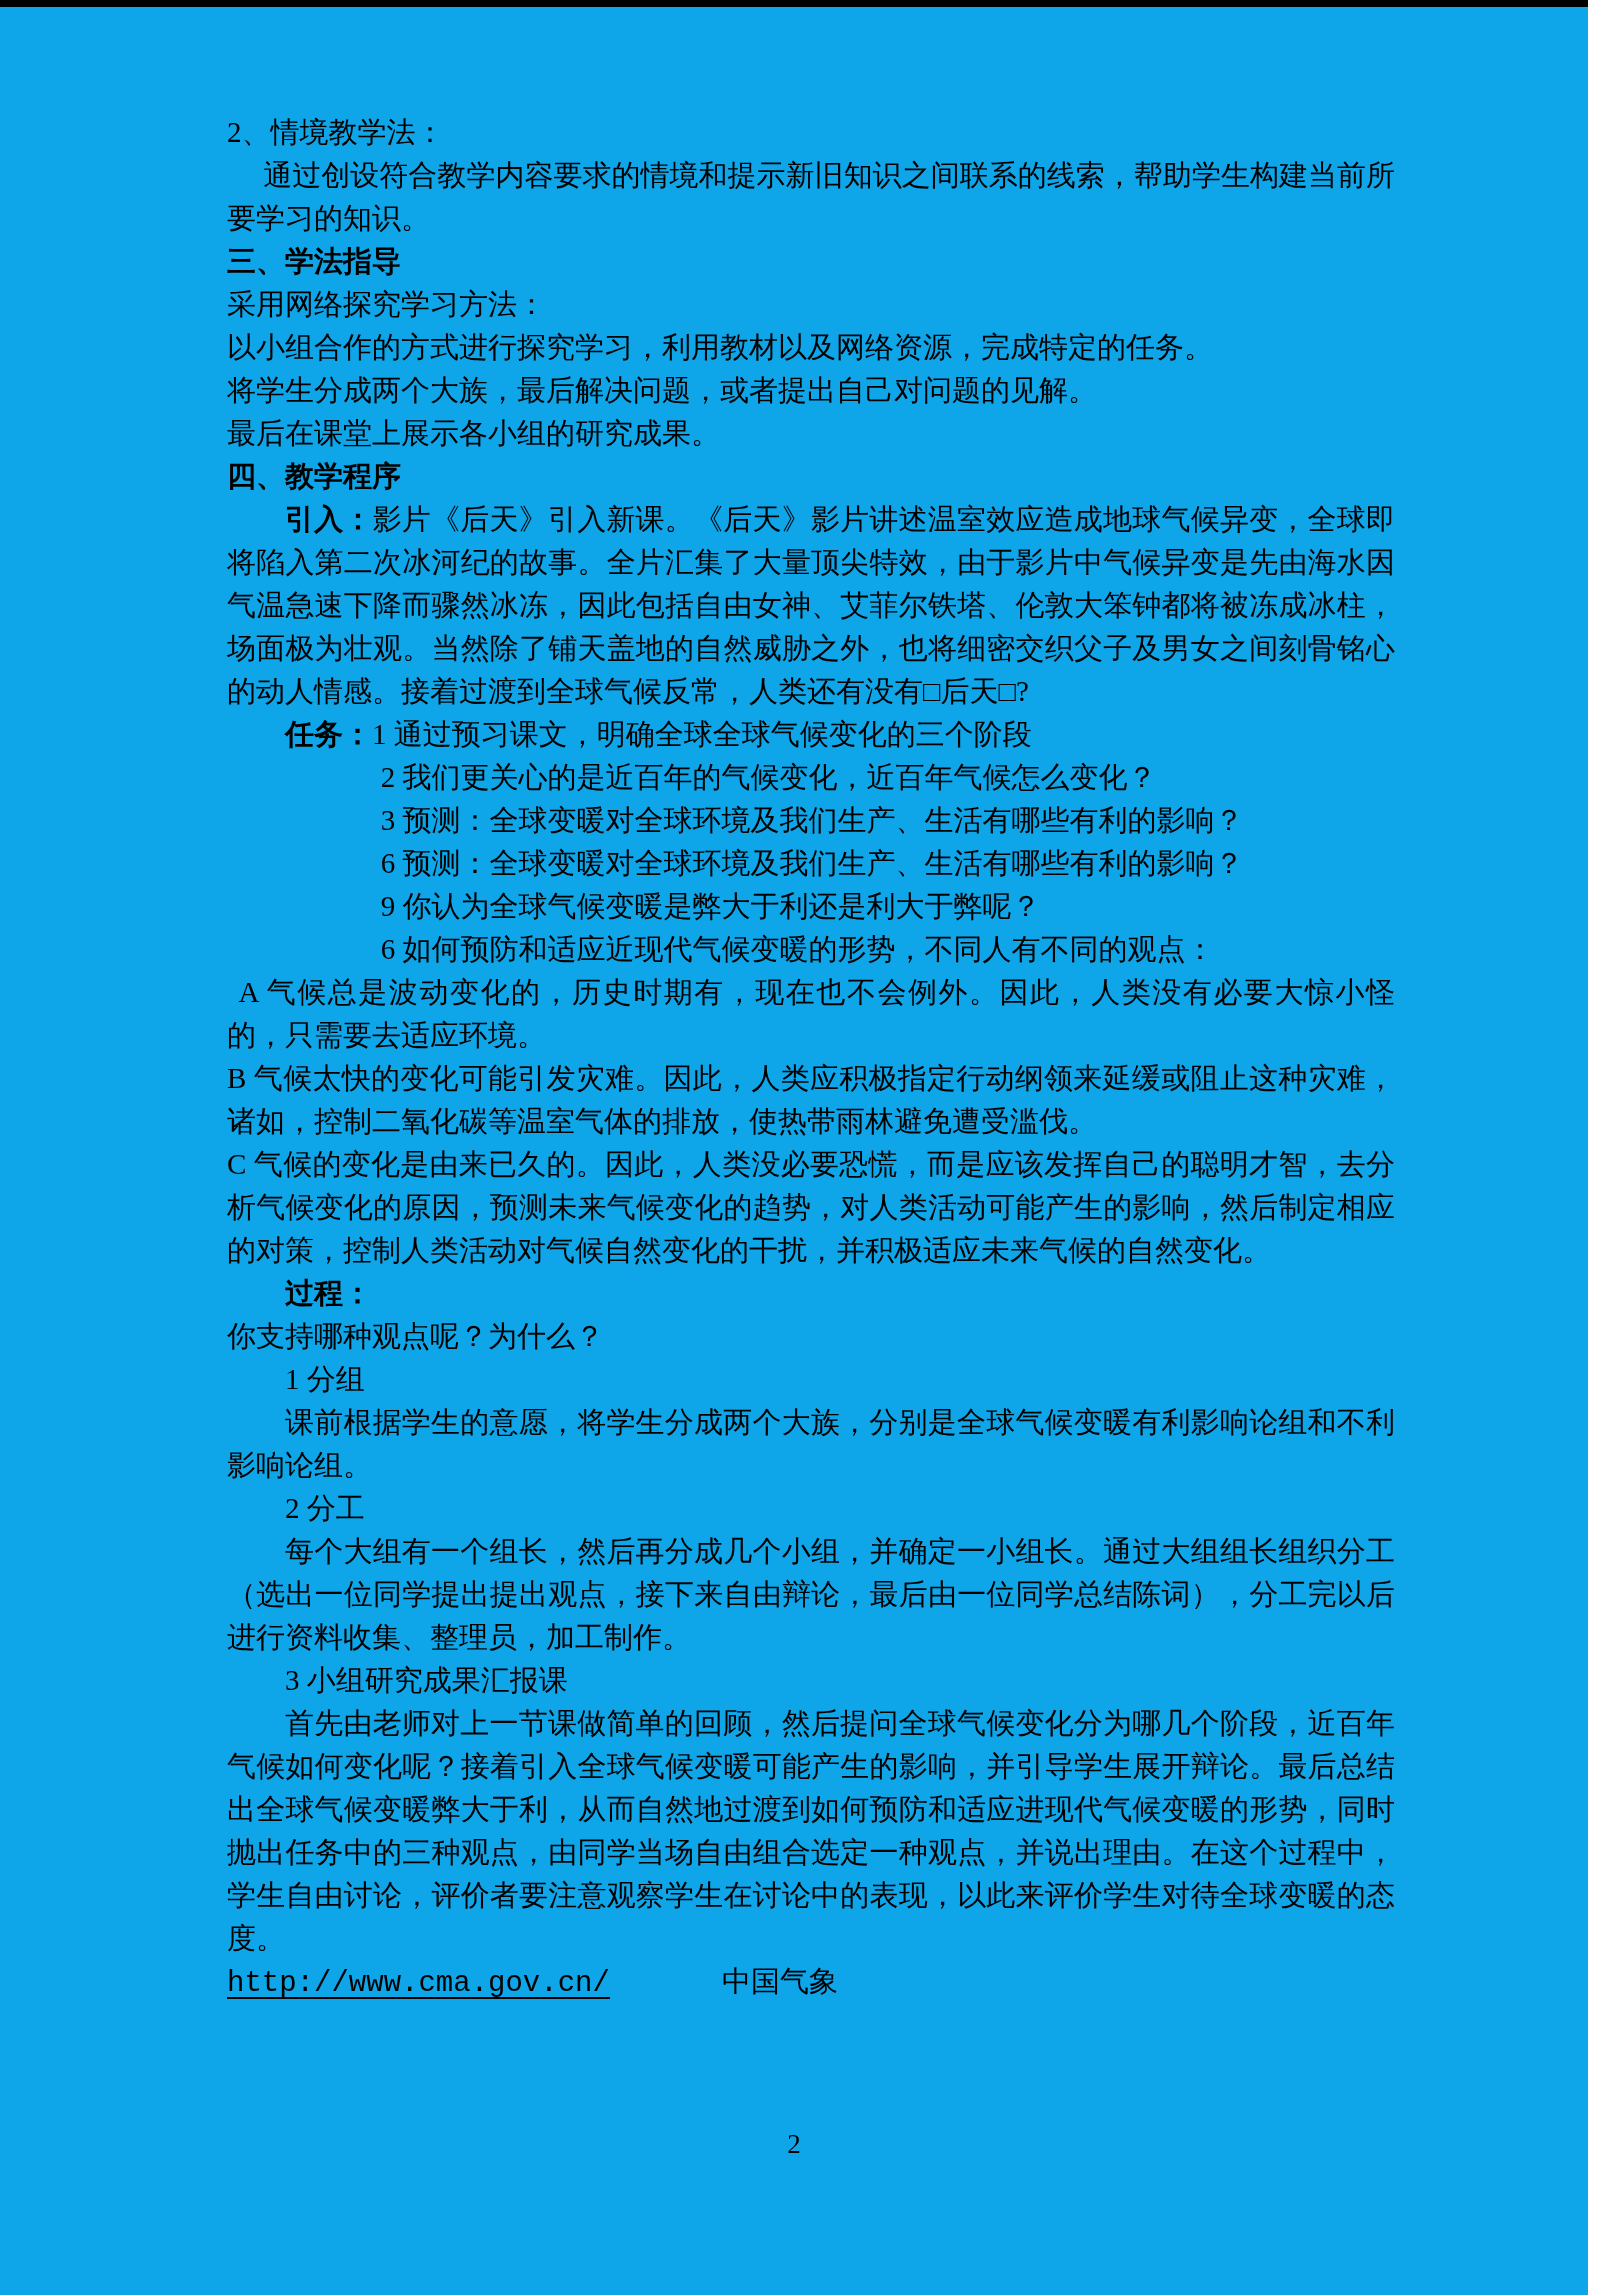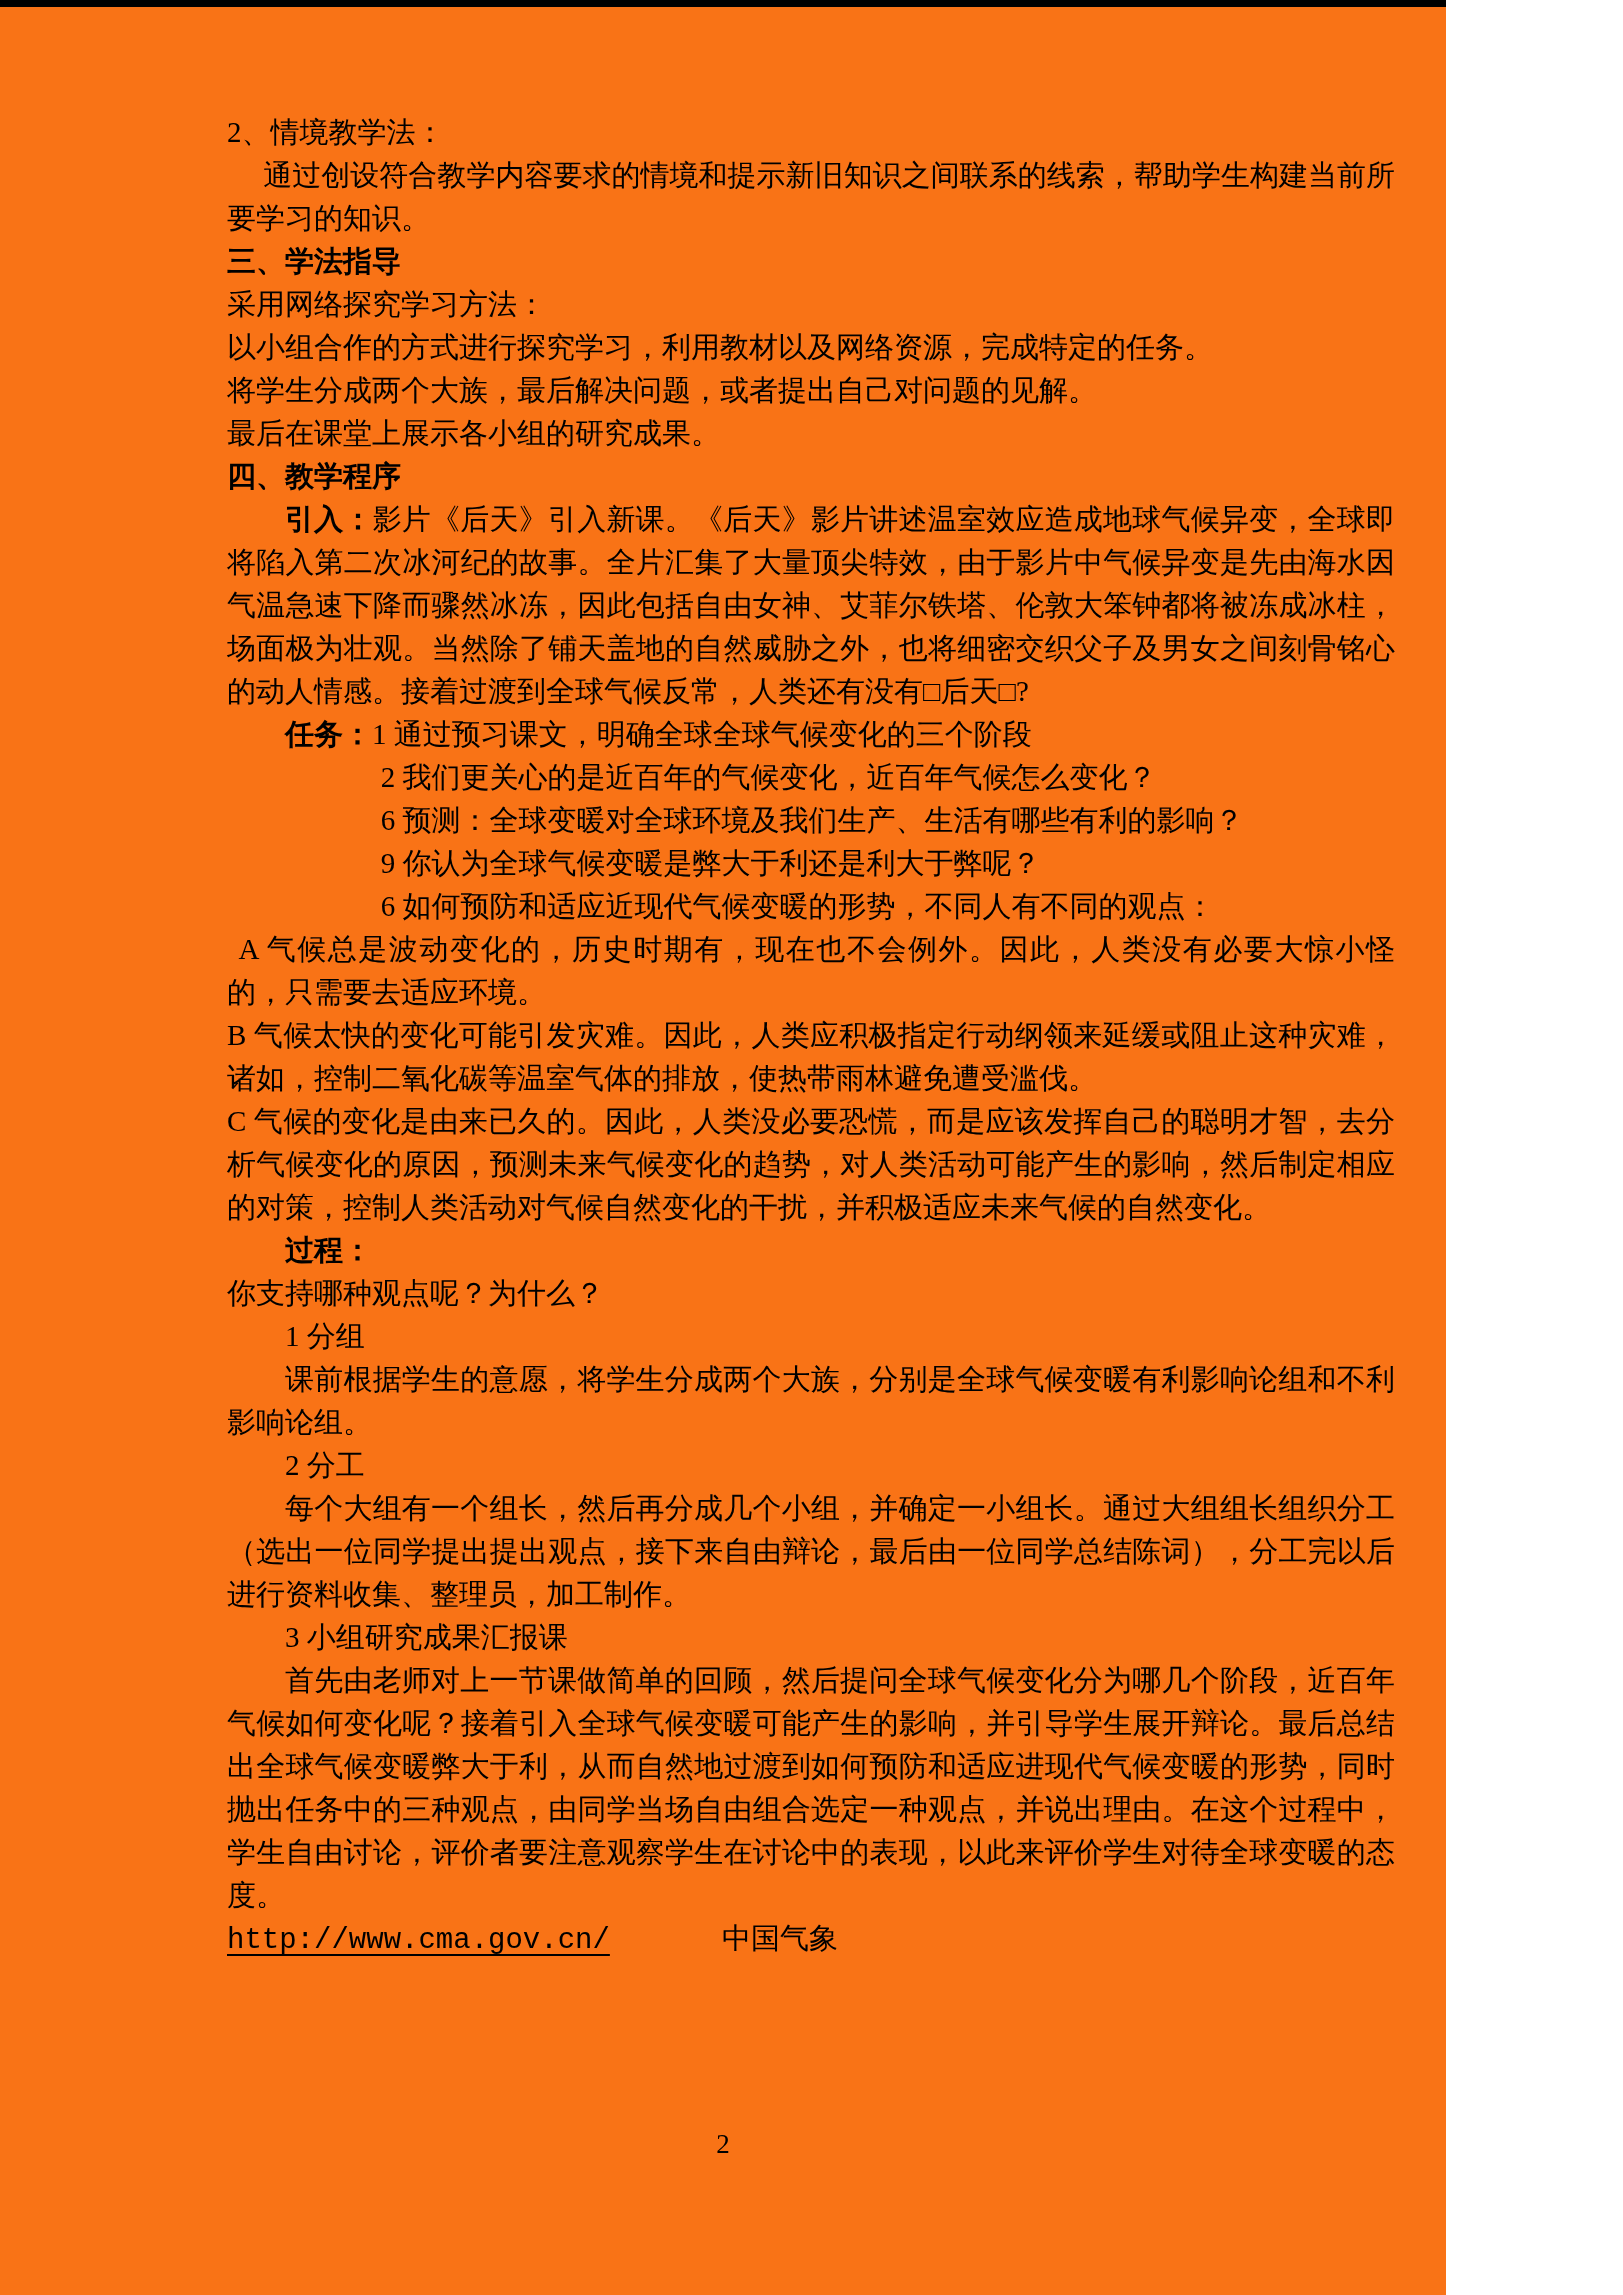--- a/index.html
+++ b/index.html
@@ -2,23 +2,23 @@
 <html style="font-size:11px"><head>
 <meta charset="utf-8">
 <style>
   html, body {
     margin: 0;
     padding: 0;
     background: #ffffff;
   }
   .page {
     position: relative;
-    width: 1446px;
+    width: 1588px;
     height: 2295px;
-    background: #f97316;
+    background: #0ea5e9;
     overflow: hidden;
     font-family: "Liberation Serif", "DejaVu Serif", serif;
     color: #000000;
     text-decoration: underline;
   }
   .top-strip {
     position: absolute;
     top: 0;
     left: 0;
     width: 100%;
@@ -64,20 +64,21 @@
       <p style="text-indent: 1.25em;"><span>通过创设符合教学内容要求的情境和提示新旧知识之间联系的线索，帮助学生构建当前所要学习的知识。</span></p>
       <p><span class="b">三、学法指导</span></p>
       <p><span>采用网络探究学习方法：</span></p>
       <p><span>以小组合作的方式进行探究学习，利用教材以及网络资源，完成特定的任务。</span></p>
       <p><span>将学生分成两个大族，最后解决问题，或者提出自己对问题的见解。</span></p>
       <p><span>最后在课堂上展示各小组的研究成果。</span></p>
       <p><span class="b">四、教学程序</span></p>
       <p style="text-indent: 2em;"><span class="b">引入：</span><span>影片《后天》引入新课。《后天》影片讲述温室效应造成地球气候异变，全球即将陷入第二次冰河纪的故事。全片汇集了大量顶尖特效，由于影片中气候异变是先由海水因气温急速下降而骤然冰冻，因此包括自由女神、艾菲尔铁塔、伦敦大笨钟都将被冻成冰柱，场面极为壮观。当然除了铺天盖地的自然威胁之外，也将细密交织父子及男女之间刻骨铭心的动人情感。接着过渡到全球气候反常，人类还有没有□后天□?</span></p>
       <p style="text-indent: 2em;"><span class="b">任务：</span><span>1 通过预习课文，明确全球全球气候变化的三个阶段</span></p>
       <p style="text-indent: 5.3em;"><span>2 我们更关心的是近百年的气候变化，近百年气候怎么变化？</span></p>
+      <p style="text-indent: 5.3em;"><span>3 预测：全球变暖对全球环境及我们生产、生活有哪些有利的影响？</span></p>
       <p style="text-indent: 5.3em;"><span>6 预测：全球变暖对全球环境及我们生产、生活有哪些有利的影响？</span></p>
       <p style="text-indent: 5.3em;"><span>9 你认为全球气候变暖是弊大于利还是利大于弊呢？</span></p>
       <p style="text-indent: 5.3em;"><span>6 如何预防和适应近现代气候变暖的形势，不同人有不同的观点：</span></p>
       <p style="text-indent: 0.4em;"><span>A 气候总是波动变化的，历史时期有，现在也不会例外。因此，人类没有必要大惊小怪的，只需要去适应环境。</span></p>
       <p><span>B 气候太快的变化可能引发灾难。因此，人类应积极指定行动纲领来延缓或阻止这种灾难，诸如，控制二氧化碳等温室气体的排放，使热带雨林避免遭受滥伐。</span></p>
       <p><span>C 气候的变化是由来已久的。因此，人类没必要恐慌，而是应该发挥自己的聪明才智，去分析气候变化的原因，预测未来气候变化的趋势，对人类活动可能产生的影响，然后制定相应的对策，控制人类活动对气候自然变化的干扰，并积极适应未来气候的自然变化。</span></p>
       <p style="text-indent: 2em;"><span class="b">过程：</span></p>
       <p><span>你支持哪种观点呢？为什么？</span></p>
       <p style="text-indent: 2em;"><span>1 分组</span></p>
       <p style="text-indent: 2em;"><span>课前根据学生的意愿，将学生分成两个大族，分别是全球气候变暖有利影响论组和不利影响论组。</span></p>

